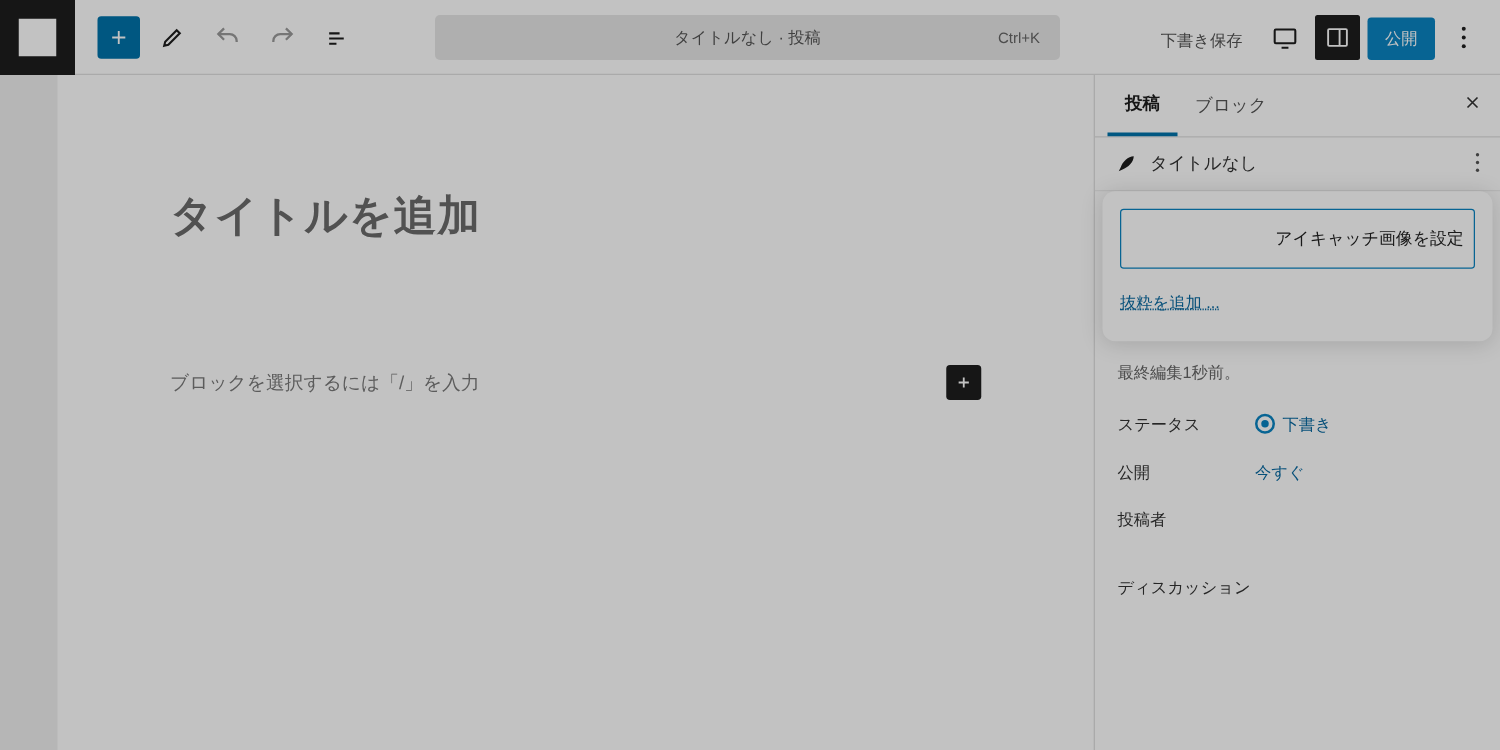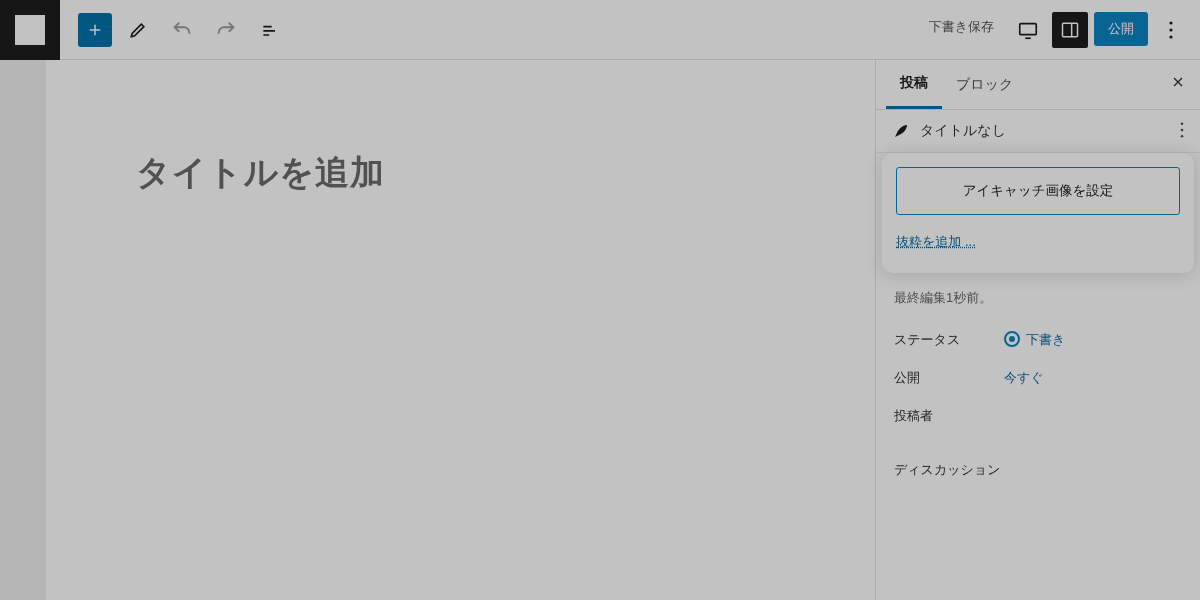--- a/index.html
+++ b/index.html
@@ -9,21 +9,21 @@
 
   .topbar { height: 60px; background: #fff; display: flex; align-items: center; border-bottom: 1px solid #e0e0e0; position: relative; z-index: 10; }
   .logo-box { width: 60px; height: 60px; background: #1e1e1e; display:flex; align-items:center; justify-content:center; }
   .logo-inner { width: 30px; height: 30px; background: #fff; }
   .toolbar-left { display:flex; align-items:center; gap: 8px; padding-left: 18px; }
   .btn-add { width: 34px; height: 34px; background: #0073aa; color:#fff; border-radius:3px; display:flex; align-items:center; justify-content:center; font-size:22px; font-weight:300; cursor:pointer; }
   .tb-icon { width: 36px; height: 36px; display:flex; align-items:center; justify-content:center; color:#1e1e1e; cursor:pointer; border-radius:2px; }
   .tb-icon.muted { color:#969696; }
   .doc-bar { margin-left: 60px; width: 500px; height: 36px; background:#e7e7e7; border-radius:4px; display:flex; align-items:center; justify-content:center; position:relative; color:#555; font-size:13px; }
   .doc-bar .shortcut { position:absolute; right:16px; font-size:12px; color:#666; }
-  .topbar-right { margin-left:auto; display:flex; align-items:flex-start; gap:6px; padding-right:12px; }
+  .topbar-right { margin-left:auto; display:flex; align-items:flex-end; gap:6px; padding-right:12px; }
   .save-draft { font-size:13px; color:#555; padding:6px 10px; cursor:pointer; }
   .preview-btn, .panel-toggle { width:36px; height:36px; display:flex; align-items:center; justify-content:center; cursor:pointer; border-radius:2px; }
   .panel-toggle { background:#1e1e1e; color:#fff; }
   .publish-btn { background:#0a84c2; color:#fff; padding:8px 14px; font-size:13px; border-radius:3px; cursor:pointer; }
   .more-btn { width:34px; height:36px; display:flex; align-items:center; justify-content:center; cursor:pointer; }
 
   .workspace { position:absolute; top:60px; left:0; right:325px; bottom:0; background:#fff; z-index:5; padding: 90px 90px 0 90px; margin-left: 46px; }
   .title-ph { font-size:34px; font-weight:700; color:#6b6b6b; letter-spacing:1px; }
   .block-row { margin-top: 96px; display:flex; align-items:center; justify-content:space-between; }
   .block-ph { font-size:15px; color:#7a7a7a; }
@@ -33,21 +33,21 @@
   .tabs { display:flex; align-items:center; border-bottom:1px solid #e0e0e0; padding: 0 10px; height:50px; position:relative; }
   .tab { padding:14px 14px; font-size:14px; color:#555; cursor:pointer; }
   .tab.active { color:#0a6; color:#0073aa; font-weight:600; border-bottom:3px solid #0073aa; }
   .tab.active { color:#1e1e1e; }
   .tabs .close { position:absolute; right:14px; top:14px; font-size:18px; color:#444; cursor:pointer; }
   .summary-row { display:flex; align-items:flex-start; padding:12px 16px; border-bottom:1px solid #eee; font-size:14px; color:#333; }
   .summary-row .pen { margin-right:10px; }
   .summary-row .dots { margin-left:auto; cursor:pointer; color:#555; }
 
   .spotlight { position:relative; z-index:120; padding:14px 14px 22px 14px; background:#fff; border-radius:10px; margin:0 6px; box-shadow:0 2px 18px rgba(0,0,0,0.15); }
-  .featured-btn { width:100%; border:1.5px solid #0a84c2; color:#222; background:#fff; padding:14px 8px; font-size:13.5px; border-radius:3px; text-align:center; cursor:pointer; }
+  .featured-btn { width:100%; border:1.5px solid #0a84c2; color:#222; background:#fff; padding:14px 8px; font-size:13.5px; border-radius:3px; text-align:right; cursor:pointer; }
   .excerpt-link { display:inline-block; margin-top:18px; font-size:13px; color:#0a6aa1; text-decoration:underline dotted; cursor:pointer; }
 
   .meta { padding: 10px 18px 0 18px; font-size:13px; color:#444; }
   .meta-line { padding:6px 0 14px 0; color:#666; }
   .meta-row { display:flex; align-items:center; padding:10px 0; }
   .meta-label { width:110px; color:#333; }
   .meta-val { color:#0a6aa1; display:flex; align-items:flex-start; gap:6px; cursor:pointer; }
   .status-ring { width:16px; height:16px; border:2px solid #0a84c2; border-radius:50%; display:inline-flex; align-items:center; justify-content:center; }
   .status-ring::after { content:""; width:6px; height:6px; background:#0a84c2; border-radius:50%; }
   .section-gap { height:16px; }
@@ -84,20 +84,24 @@
           <path d="M15 14l5-5-5-5"></path>
           <path d="M20 9H10a6 6 0 00-6 6v1"></path>
         </svg>
     </div>
     <div class="tb-icon">
       <svg width="20" height="20" viewBox="0 0 24 24" fill="none" stroke="#1e1e1e" stroke-width="2">
           <path d="M4 8h10M4 13h14M4 18h7"></path>
         </svg>
     </div>
   </div>
+  <div class="doc-bar">
+    <span>タイトルなし · 投稿</span>
+    <span class="shortcut">Ctrl+K</span>
+  </div>
   <div class="topbar-right">
     <div class="save-draft">下書き保存</div>
     <div class="preview-btn">
       <svg width="22" height="22" viewBox="0 0 24 24" fill="none" stroke="#1e1e1e" stroke-width="1.8">
           <rect x="3" y="5" width="18" height="12" rx="1"></rect>
           <path d="M9 21h6"></path>
         </svg>
     </div>
     <div class="panel-toggle">
       <svg width="20" height="20" viewBox="0 0 24 24" fill="none" stroke="#fff" stroke-width="1.8">
@@ -111,20 +115,28 @@
           <circle cx="2" cy="2" r="1.6"></circle>
           <circle cx="2" cy="9" r="1.6"></circle>
           <circle cx="2" cy="16" r="1.6"></circle>
         </svg>
     </div>
   </div>
 </div>
 
 <div class="workspace">
   <div class="title-ph">タイトルを追加</div>
+  <div class="block-row">
+    <div class="block-ph">ブロックを選択するには「/」を入力</div>
+    <div class="block-add-btn">
+      <svg width="14" height="14" viewBox="0 0 24 24" fill="none" stroke="white" stroke-width="2.5">
+          <path d="M12 5v14M5 12h14"></path>
+        </svg>
+    </div>
+  </div>
 </div>
 
 <div class="sidebar">
   <div class="tabs">
     <div class="tab active">投稿</div>
     <div class="tab">ブロック</div>
     <div class="close">
       <svg width="16" height="16" viewBox="0 0 24 24" fill="none" stroke="#333" stroke-width="2">
           <path d="M6 6l12 12M18 6L6 18"></path>
         </svg>

